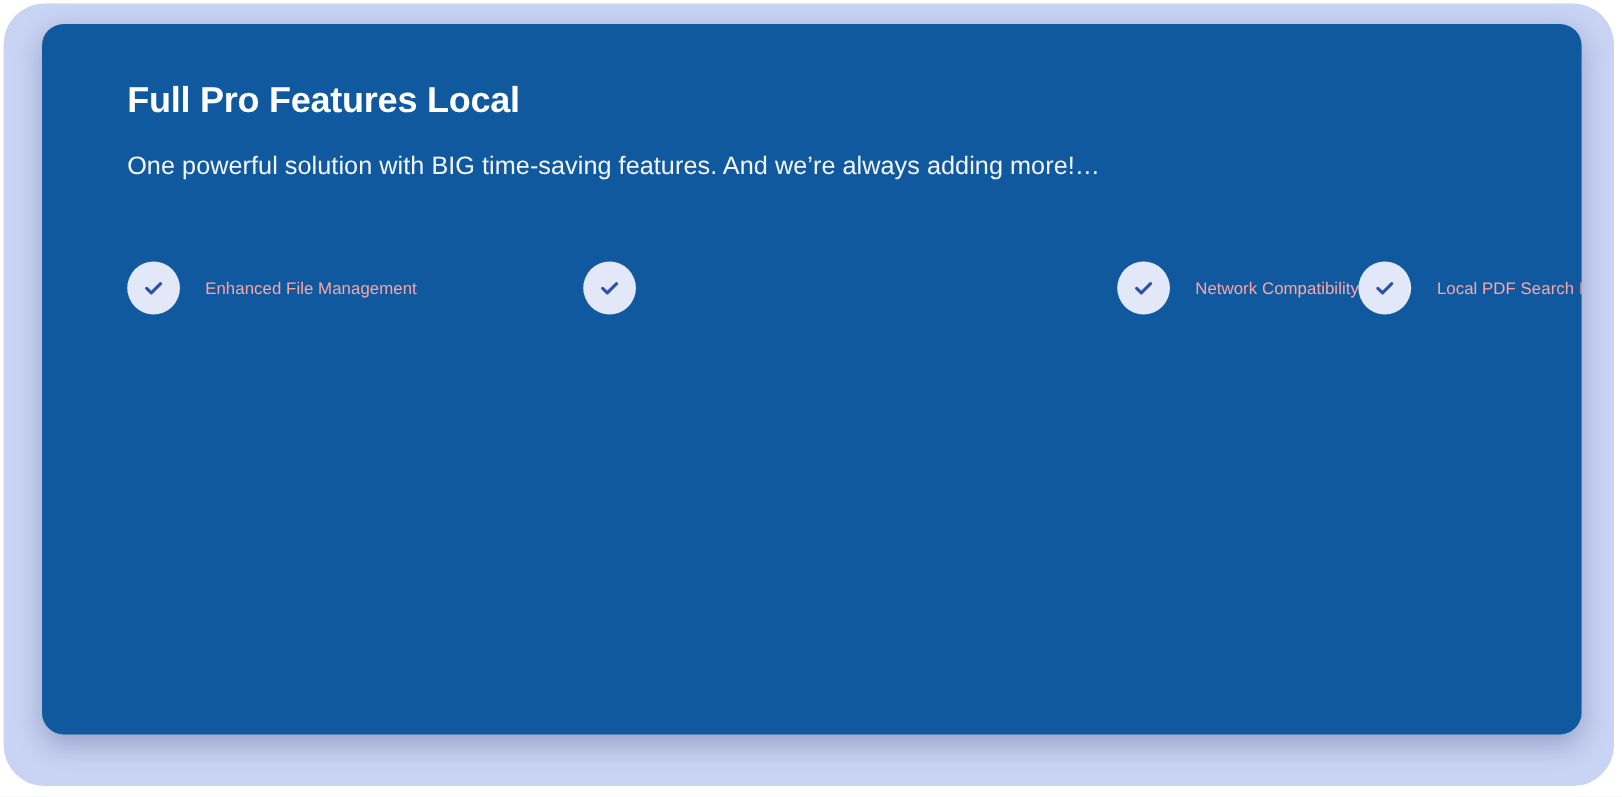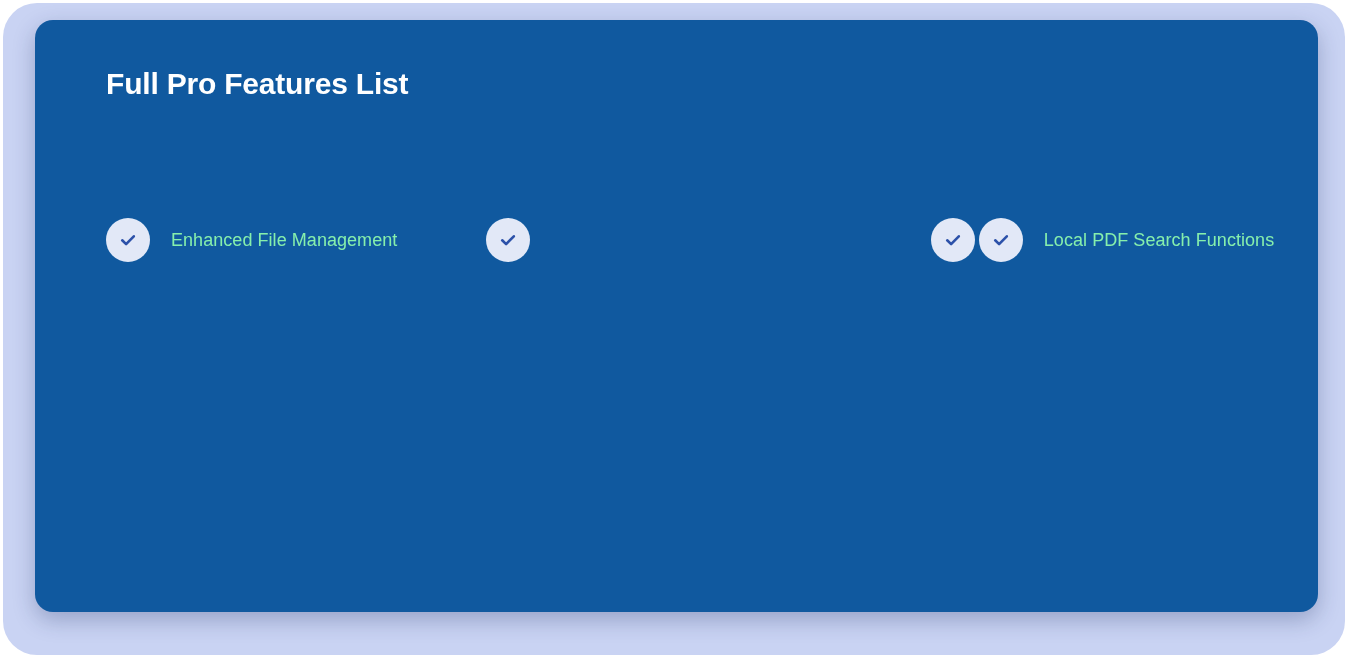--- a/index.html
+++ b/index.html
@@ -90,36 +90,37 @@
     background: #e2e8f7;
     display: flex;
     align-items: center;
     justify-content: center;
   }
   .check-badge svg {
     display: block;
   }
 
   .feature-label {
-    color: #86efac;
-    font-size: 18px;
+    color: #fca5a5;
+    font-size: 14px;
     line-height: 24px;
     letter-spacing: 0.05px;
     white-space: nowrap;
   }
 </style>
 </head>
 <body>
 
 <div id="backdrop-plate"></div>
 
 <div id="feature-card">
 
   <div id="card-header">
-    <h1 id="page-title">Full Pro Features List</h1>
+    <h1 id="page-title">Full Pro Features Local</h1>
+    <p id="page-subtitle">One powerful solution with BIG time-saving features. And we’re always adding more!…</p>
   </div>
 
   <div id="features-grid">
       <div class="feature-item">
         <span class="check-badge" style="background: rgb(226, 232, 247);">
           <svg width="22" height="22" viewBox="0 0 22 22" aria-hidden="true">
             <path d="M5.2 11.3 L9.1 15.1 L16.8 7.3" fill="none" stroke="#2c51a9" stroke-width="2.6" stroke-linecap="round" stroke-linejoin="round"></path>
           </svg>
         </span>
         <span class="feature-label">Enhanced File Management</span>
@@ -130,20 +131,21 @@
             <path d="M5.2 11.3 L9.1 15.1 L16.8 7.3" fill="none" stroke="#2c51a9" stroke-width="2.6" stroke-linecap="round" stroke-linejoin="round"></path>
           </svg>
         </span>
       </div>
       <div class="feature-item">
         <span class="check-badge" style="background: rgb(226, 232, 247);">
           <svg width="22" height="22" viewBox="0 0 22 22" aria-hidden="true">
             <path d="M5.2 11.3 L9.1 15.1 L16.8 7.3" fill="none" stroke="#2c51a9" stroke-width="2.6" stroke-linecap="round" stroke-linejoin="round"></path>
           </svg>
         </span>
+        <span class="feature-label">Network Compatibility</span>
       </div>
       <div class="feature-item">
         <span class="check-badge" style="background: rgb(226, 232, 247);">
           <svg width="22" height="22" viewBox="0 0 22 22" aria-hidden="true">
             <path d="M5.2 11.3 L9.1 15.1 L16.8 7.3" fill="none" stroke="#2c51a9" stroke-width="2.6" stroke-linecap="round" stroke-linejoin="round"></path>
           </svg>
         </span>
         <span class="feature-label">Local PDF Search Functions</span>
       </div>
     </div>

